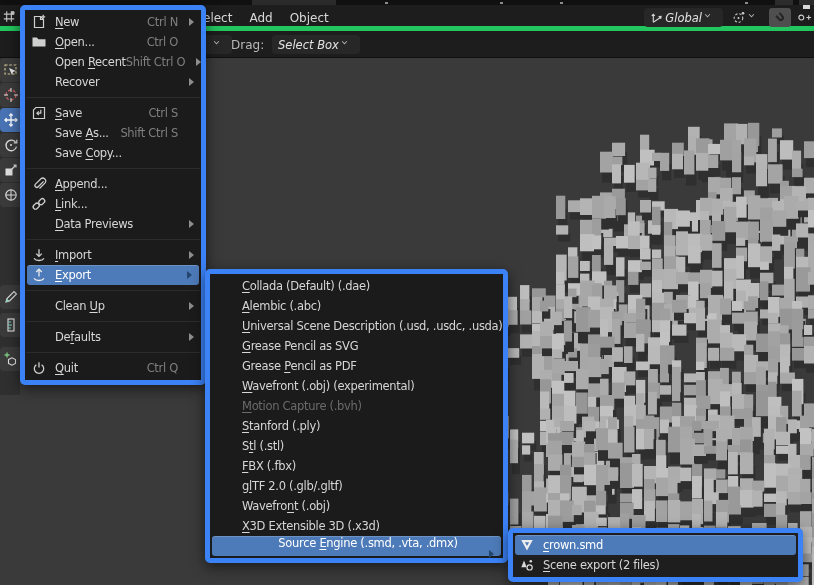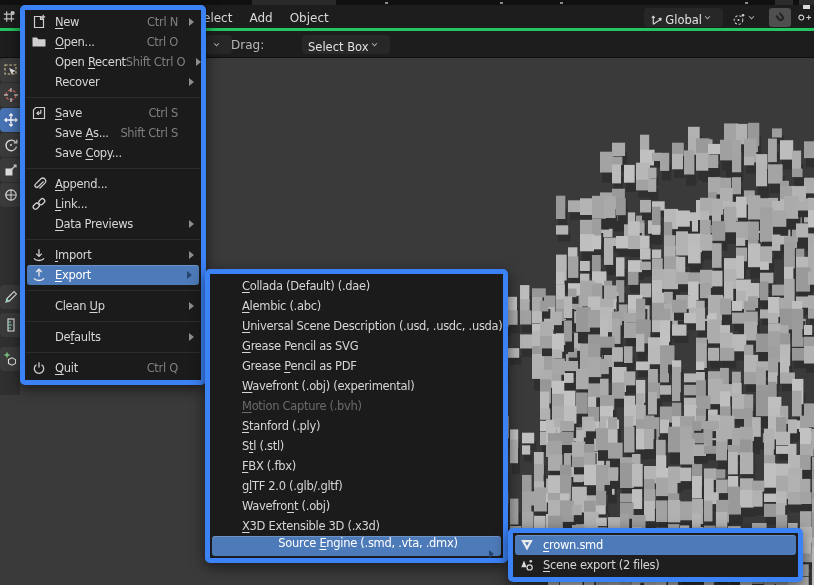--- a/index.html
+++ b/index.html
@@ -4,42 +4,42 @@
 <style>
   html,body{margin:0;padding:0;background:#222;}
   #stage{position:relative;width:814px;height:585px;overflow:hidden;background:#3a3a3a;
          font-family:"DejaVu Sans","Liberation Sans",sans-serif;-webkit-font-smoothing:antialiased;}
   
   #workspace-strip{position:absolute;left:0;top:0;width:814px;height:5px;background:#101010;z-index:5;}
   .ws-seg{position:absolute;top:0;height:5px;background:#2a2a2a;}
   .ws-dot{position:absolute;top:2px;width:3px;height:2px;background:#8a8a8a;}
   #ui-fragment{position:absolute;left:803px;top:5px;width:7px;height:4px;background:#d9d9d9;z-index:6;}
   #header-bar{position:absolute;left:0;top:5px;width:814px;height:26px;background:#1d1d1d;
-              border-bottom:3px solid #22c55e;z-index:5;box-sizing:border-box;}
+              border-bottom:5px solid #22c55e;z-index:5;box-sizing:border-box;}
   #editor-type-partial{position:absolute;left:2px;top:4px;width:17px;height:17px;overflow:hidden;}
   #header-menus{position:absolute;left:203px;top:0;height:25px;display:flex;align-items:center;gap:17px;
                 color:#d9d9d9;font-size:12px;}
   .hmenu{cursor:default;}
   #header-right{position:absolute;right:0;top:0;height:25px;display:flex;align-items:center;gap:6px;}
-  .pill{display:flex;align-items:flex-end;gap:0;background:#272727;border-radius:4px;height:19px;
-        padding:0 6px;color:#e2e2e2;font-size:11.5px;}
+  .pill{display:flex;align-items:center;gap:0;background:#272727;border-radius:4px;height:19px;
+        padding:0 6px;color:#e2e2e2;font-size:11.5px;font-style:italic;}
   .hicon{display:inline-flex;width:15px;height:15px;}
   .hicon svg{width:15px;height:15px;}
   .hicon.sm,{width:11px;height:11px;}
   .hicon.sm svg{width:11px;height:11px;}
   #snap-toggle{width:22px;height:19px;background:#4f4f4f;border-radius:3px;display:flex;
                align-items:center;justify-content:center;}
   #proportional{width:24px;height:19px;display:flex;align-items:center;justify-content:flex-start;
                 margin-right:-7px;}
   #tool-row{position:absolute;left:0;top:31px;width:814px;height:27px;background:#1d1d1d;
             border-bottom:1px solid #0f0f0f;z-index:4;box-sizing:border-box;}
   #tool-dropdown-partial{position:absolute;left:196px;top:4px;width:24px;justify-content:flex-end;
                          border-top-left-radius:0;border-bottom-left-radius:0;}
   #drag-label{position:absolute;left:231px;top:7px;color:#b9b9b9;font-size:12px;}
-  #selectbox-pill{position:absolute;left:272px;top:4px;margin-left:30px;}
+  #selectbox-pill{position:absolute;left:272px;top:4px;}
   
   #toolbar{position:absolute;left:0;top:58px;width:20px;height:337px;background:#2f2f2f;
            overflow:hidden;z-index:2;}
   .tool-tile{width:26px;height:24px;background:#3b3b3b;border-radius:4px;margin-bottom:1px;
              display:flex;align-items:center;padding-left:3px;box-sizing:border-box;}
   .tool-tile svg{width:16px;height:16px;}
   .tool-tile.active{background:#4772b3;}
   
   #viewport{position:absolute;left:0;top:0;width:814px;height:585px;z-index:1;}
   #mesh{position:absolute;left:0;top:0;}

